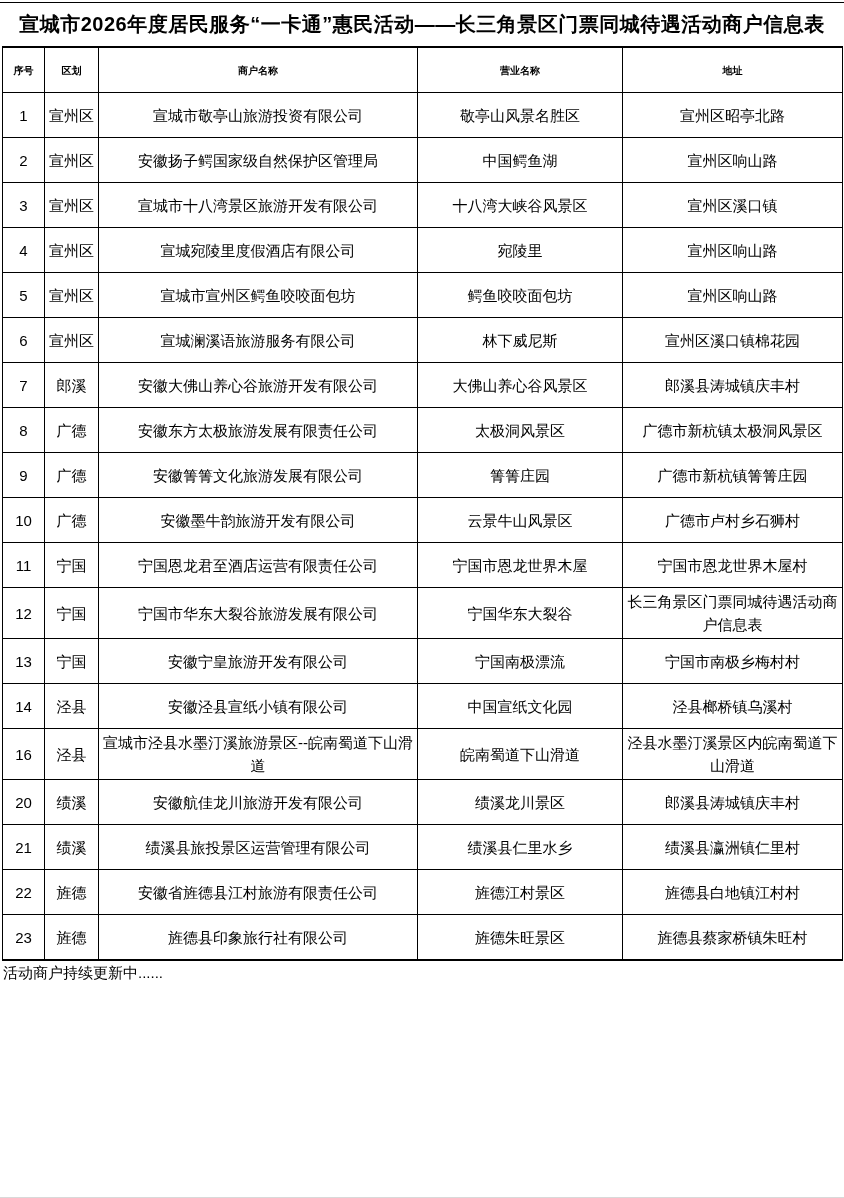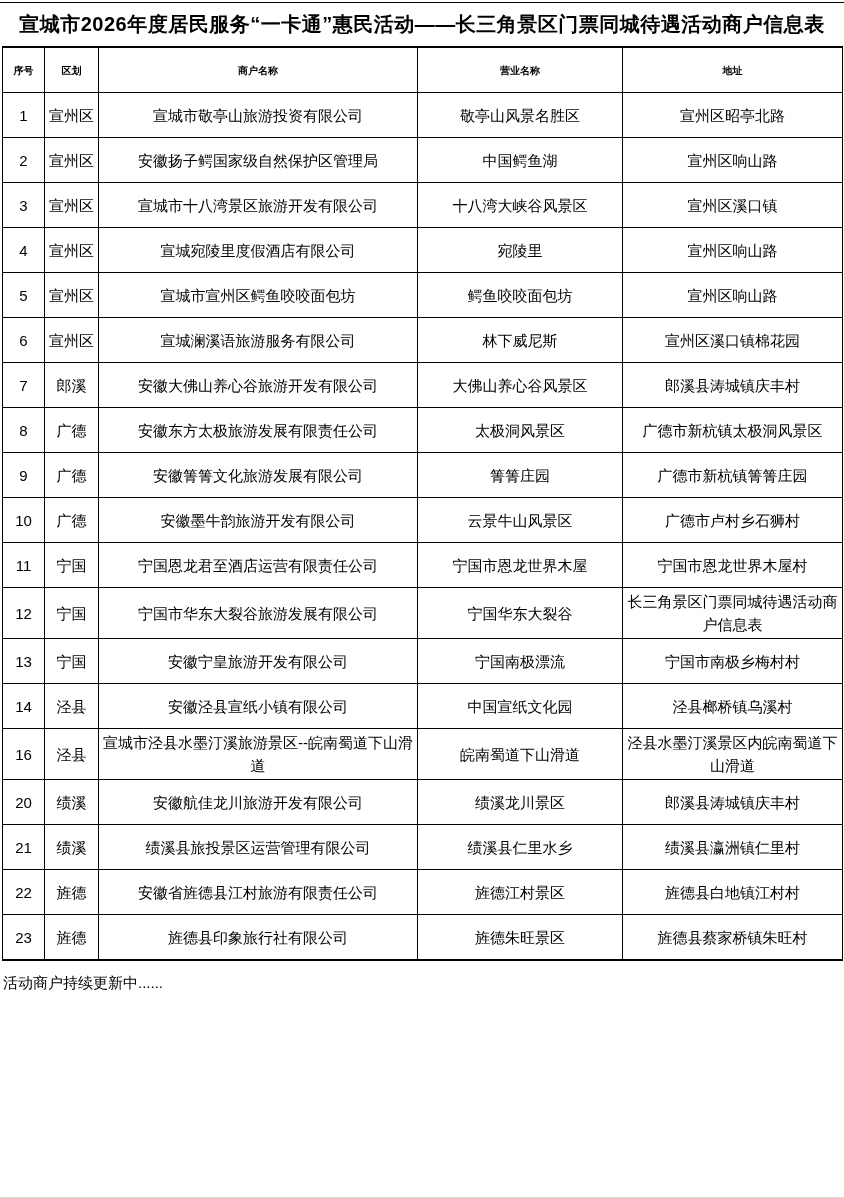--- a/index.html
+++ b/index.html
@@ -56,21 +56,21 @@
   .merchant-table td {
     height: 40px;
     font-weight: normal;
   }
   col.col-seq      { width: 42px; }
   col.col-district { width: 54px; }
   col.col-merchant { width: 319px; }
   col.col-business { width: 205px; }
   col.col-address  { width: 220px; }
   .footer-note {
-    margin-top: 13px;
+    margin-top: 3px;
     padding-left: 3px;
     font-size: 15px;
     text-align: left;
   }
 </style>
 </head>
 <body>
 
 <div class="sheet">
 

